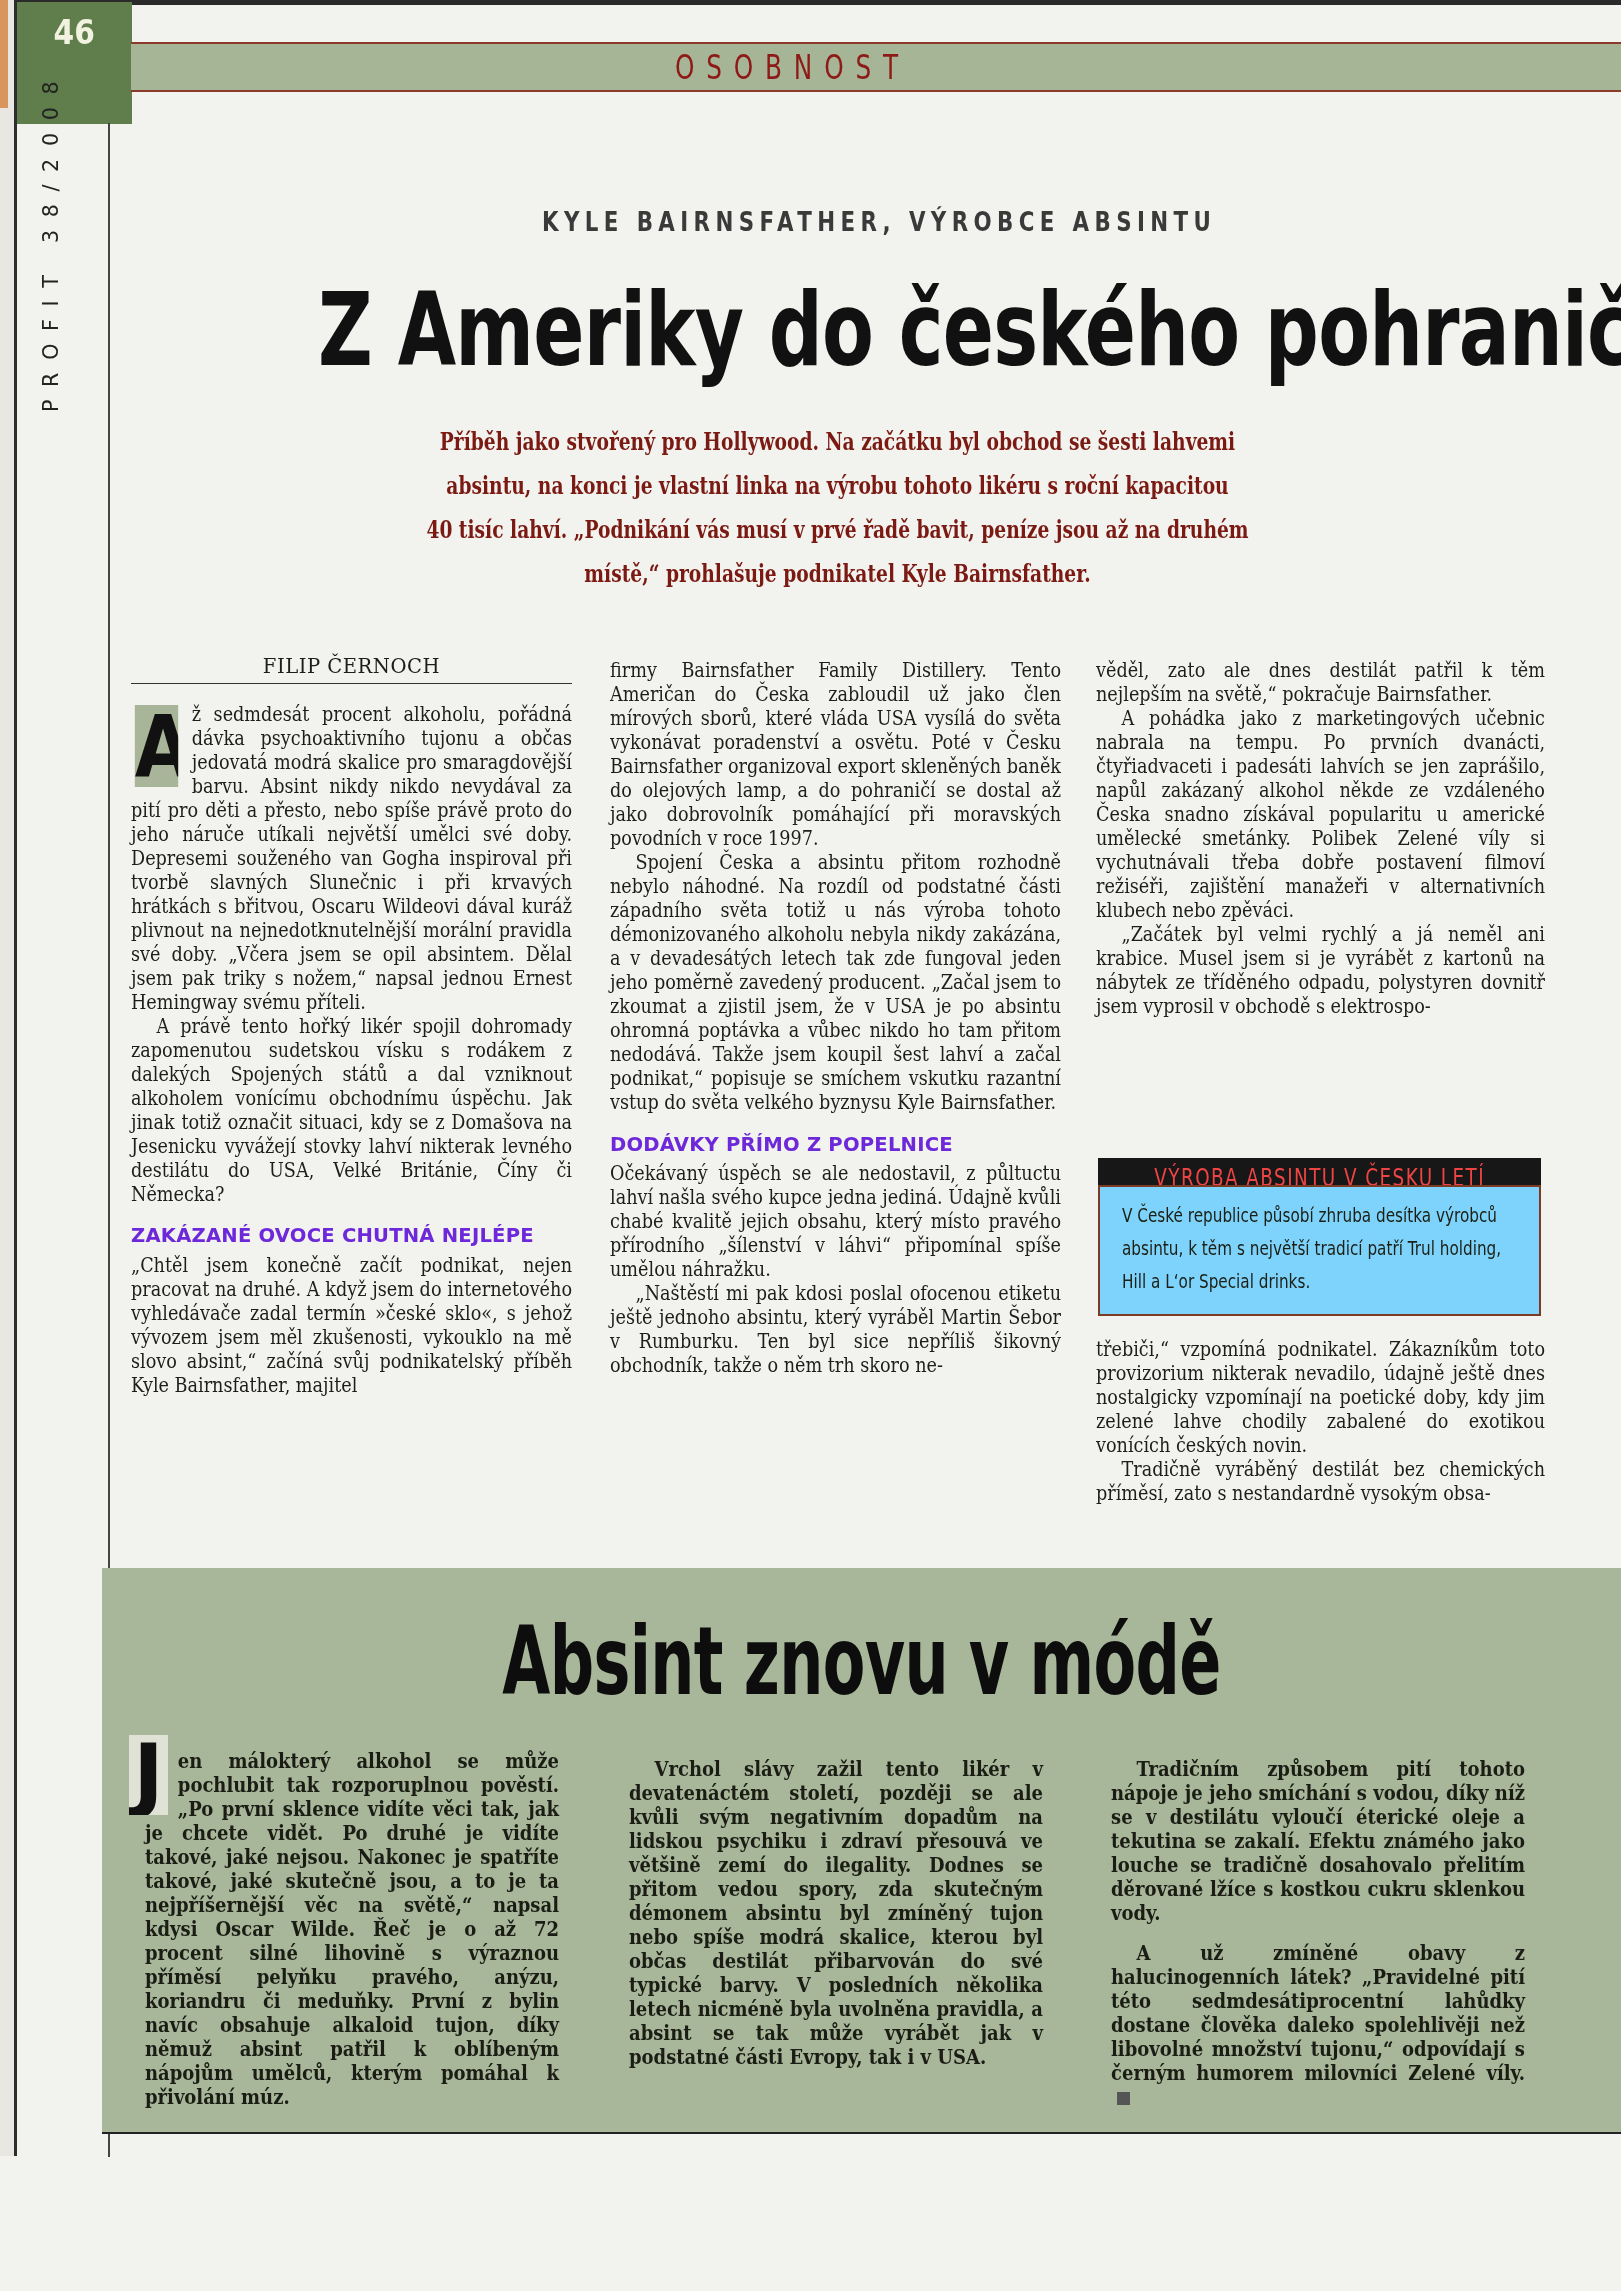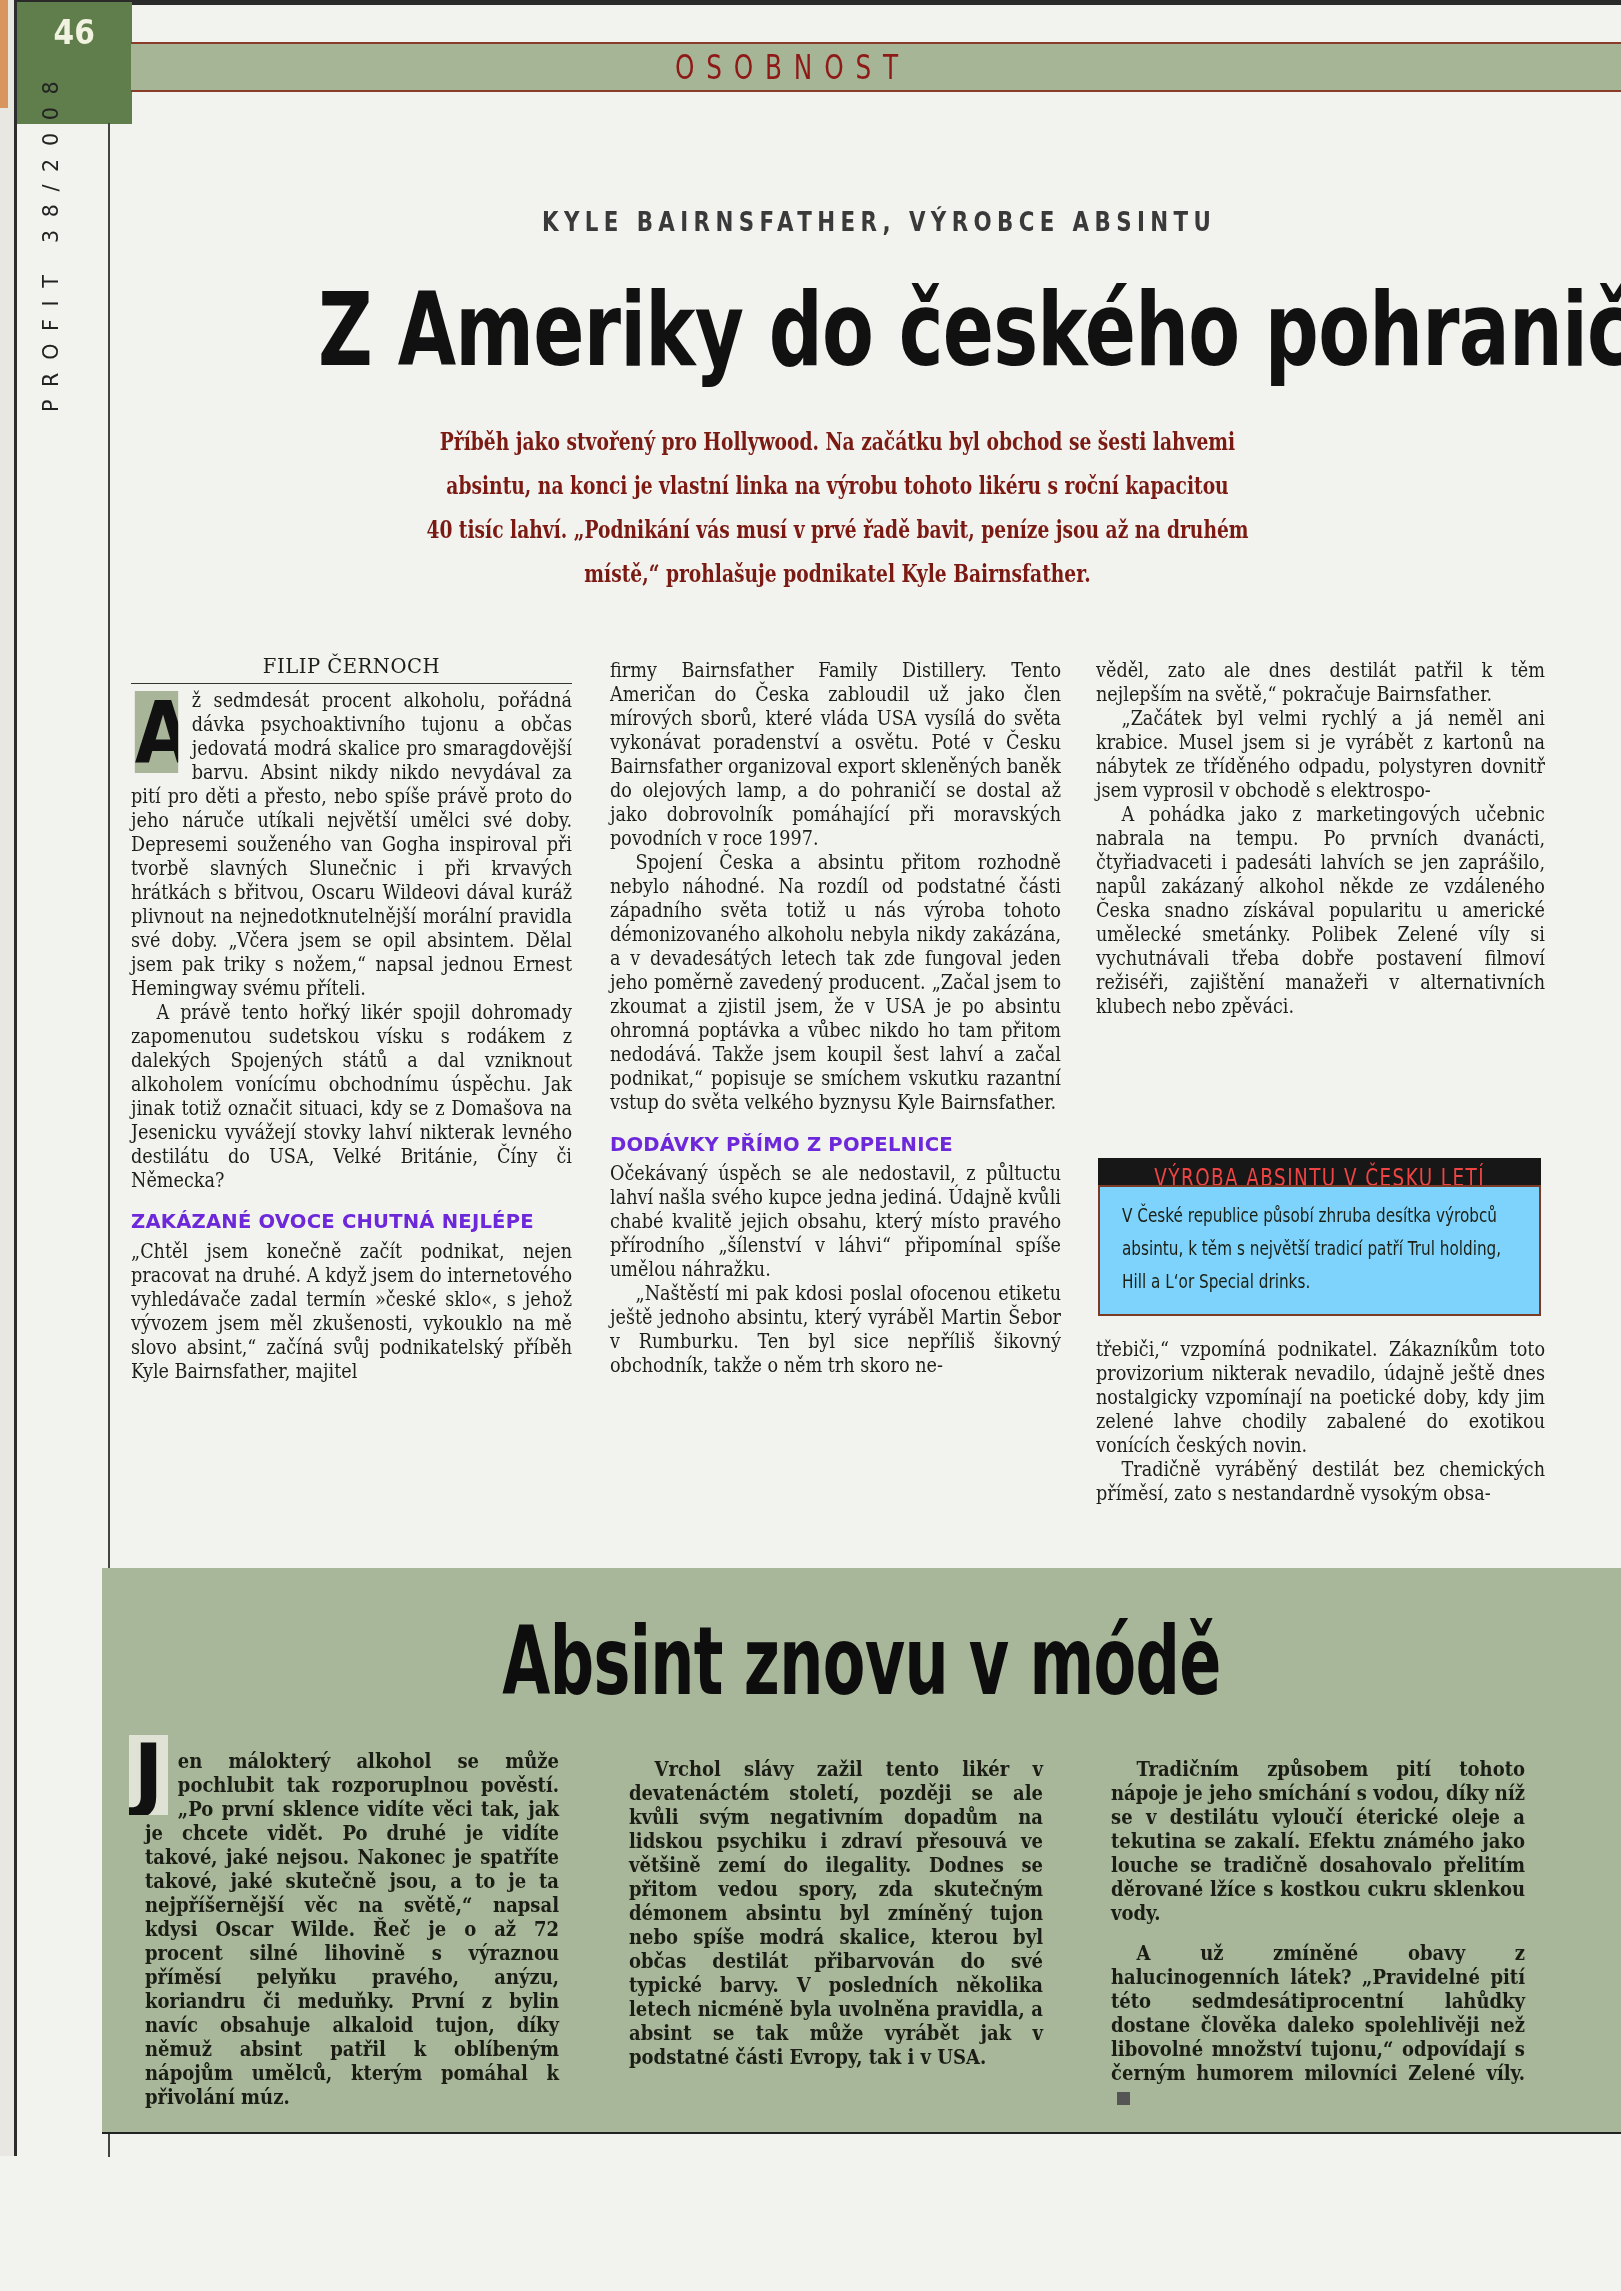--- a/index.html
+++ b/index.html
@@ -67,21 +67,21 @@
   .col h3 {
     margin:17.6px 0 5.9px; font-family:"DejaVu Sans", sans-serif; font-size:19.6px; font-weight:bold;
     letter-spacing:0.2px; color:#6d28d9;
   }
   .col1 { left:131px; top:655px; width:441px; }
   .col2 { left:610px; top:659px; width:451px; }
   .col3 { left:1096px; top:659px; width:449px; }
   .col3b { left:1096px; top:1338px; width:449px; }
 
   .byline {
-    text-align:center; font-size:19.6px; padding-bottom:3.9px; margin-bottom:5px;
+    text-align:center; font-size:19.6px; padding-bottom:3.9px; margin-bottom:19px;
     border-bottom:1.5px solid #333; font-family:"DejaVu Serif", serif; letter-spacing:0.5px;
   }
   .dropcap {
     float:left; width:51px; height:82px; margin:2px 9.8px 0 0;
     background:#a9b598; color:#111;
     font-family:"DejaVu Sans", sans-serif; font-weight:bold; font-size:86px; line-height:82px;
     text-align:center; overflow:hidden; transform:scaleX(0.85);
   }
 
   .infobox-title {
@@ -163,22 +163,22 @@
 <div class="col col2">
   <p class="noindent">firmy Bairnsfather Family Distillery. Tento Američan do Česka zabloudil už jako člen mírových sborů, které vláda USA vysílá do světa vykonávat poradenství a osvětu. Poté v Česku Bairnsfather organizoval export skleněných baněk do olejových lamp, a do pohraničí se dostal až jako dobrovolník pomáhající při moravských povodních v roce 1997.</p>
   <p>Spojení Česka a absintu přitom rozhodně nebylo náhodné. Na rozdíl od podstatné části západního světa totiž u nás výroba tohoto démonizovaného alkoholu nebyla nikdy zakázána, a v devadesátých letech tak zde fungoval jeden jeho poměrně zavedený producent. „Začal jsem to zkoumat a zjistil jsem, že v USA je po absintu ohromná poptávka a vůbec nikdo ho tam přitom nedodává. Takže jsem koupil šest lahví a začal podnikat,“ popisuje se smíchem vskutku razantní vstup do světa velkého byznysu Kyle Bairnsfather.</p>
   <h3>DODÁVKY PŘÍMO Z POPELNICE</h3>
   <p class="noindent">Očekávaný úspěch se ale nedostavil, z půltuctu lahví našla svého kupce jedna jediná. Údajně kvůli chabé kvalitě jejich obsahu, který místo pravého přírodního „šílenství v láhvi“ připomínal spíše umělou náhražku.</p>
   <p>„Naštěstí mi pak kdosi poslal ofocenou etiketu ještě jednoho absintu, který vyráběl Martin Šebor v Rumburku. Ten byl sice nepříliš šikovný obchodník, takže o něm trh skoro ne-</p>
 </div>
 
 <div class="col col3">
   <p class="noindent">věděl, zato ale dnes destilát patřil k těm nejlepším na světě,“ pokračuje Bairnsfather.</p>
+  <p>A pohádka jako z marketingových učebnic nabrala na tempu. Po prvních dvanácti, čtyřiadvaceti i padesáti lahvích se jen zaprášilo, napůl zakázaný alkohol někde ze vzdáleného Česka snadno získával popularitu u americké umělecké smetánky. Polibek Zelené víly si vychutnávali třeba dobře postavení filmoví režiséři, zajištění manažeři v alternativních klubech nebo zpěváci.</p>
   <p>„Začátek byl velmi rychlý a já neměl ani krabice. Musel jsem si je vyrábět z kartonů na nábytek ze tříděného odpadu, polystyren dovnitř jsem vyprosil v obchodě s elektrospo-</p>
-  <p>A pohádka jako z marketingových učebnic nabrala na tempu. Po prvních dvanácti, čtyřiadvaceti i padesáti lahvích se jen zaprášilo, napůl zakázaný alkohol někde ze vzdáleného Česka snadno získával popularitu u americké umělecké smetánky. Polibek Zelené víly si vychutnávali třeba dobře postavení filmoví režiséři, zajištění manažeři v alternativních klubech nebo zpěváci.</p>
 </div>
 
 <div class="infobox-title">
   <span>VÝROBA ABSINTU V ČESKU LETÍ</span>
 </div>
 <div class="infobox-body">
   <span>V České republice působí zhruba desítka výrobců</span>
   <span>absintu, k těm s největší tradicí patří Trul holding,</span>
   <span>Hill a L‘or Special drinks.</span>
 </div>

